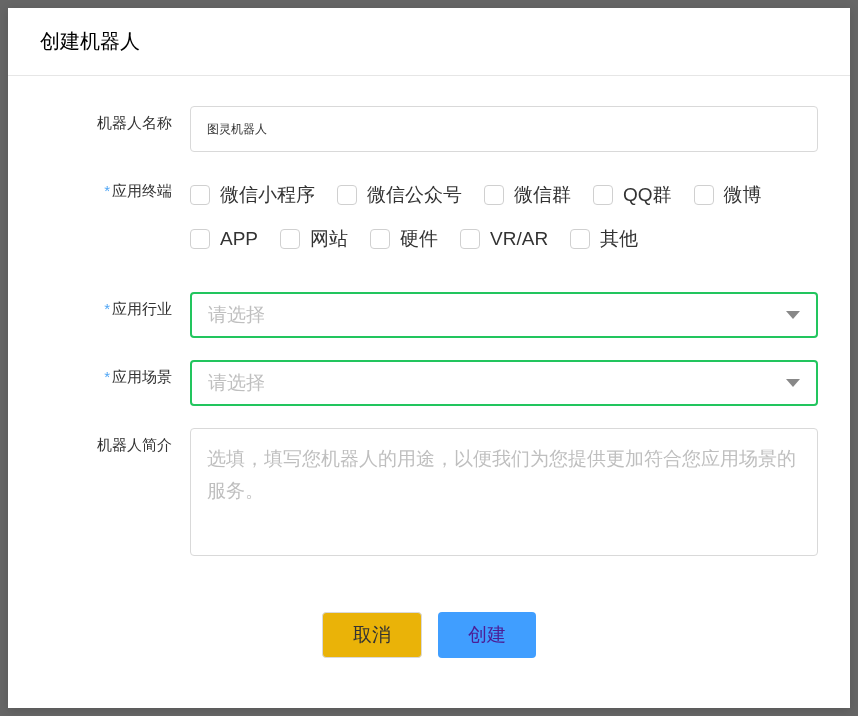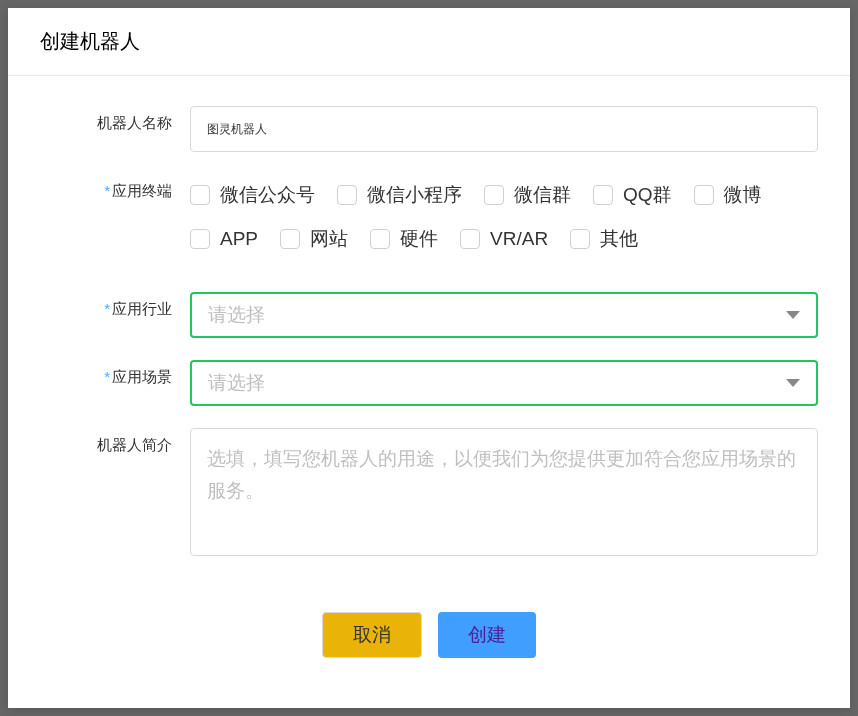--- a/index.html
+++ b/index.html
@@ -168,25 +168,25 @@
     </div>
 
     <div class="form-row">
       <div class="form-label">
         <span class="required-mark">*</span><span>应用终端</span>
       </div>
       <div class="form-control">
         <div class="checkbox-group">
           <label class="checkbox-item">
             <span class="checkbox-box"></span>
+            <span class="checkbox-label">微信小程序</span>
+          </label>
+          <label class="checkbox-item">
+            <span class="checkbox-box"></span>
             <span class="checkbox-label">微信公众号</span>
-          </label>
-          <label class="checkbox-item">
-            <span class="checkbox-box"></span>
-            <span class="checkbox-label">微信小程序</span>
           </label>
           <label class="checkbox-item">
             <span class="checkbox-box"></span>
             <span class="checkbox-label">微信群</span>
           </label>
           <label class="checkbox-item">
             <span class="checkbox-box"></span>
             <span class="checkbox-label">QQ群</span>
           </label>
           <label class="checkbox-item">

